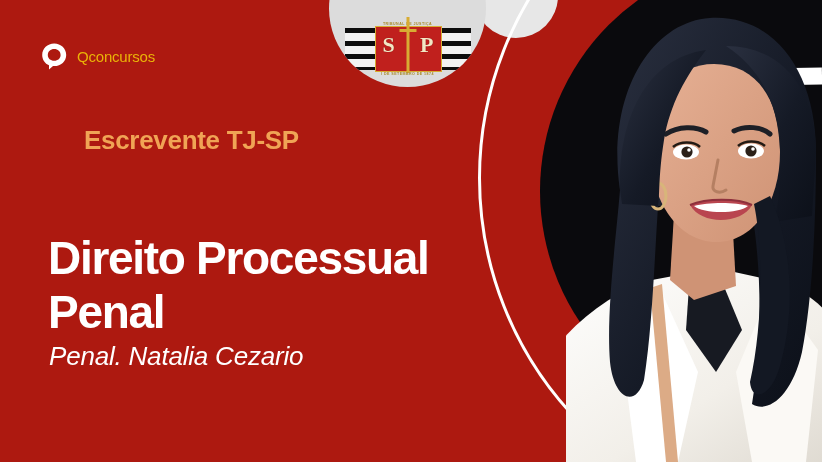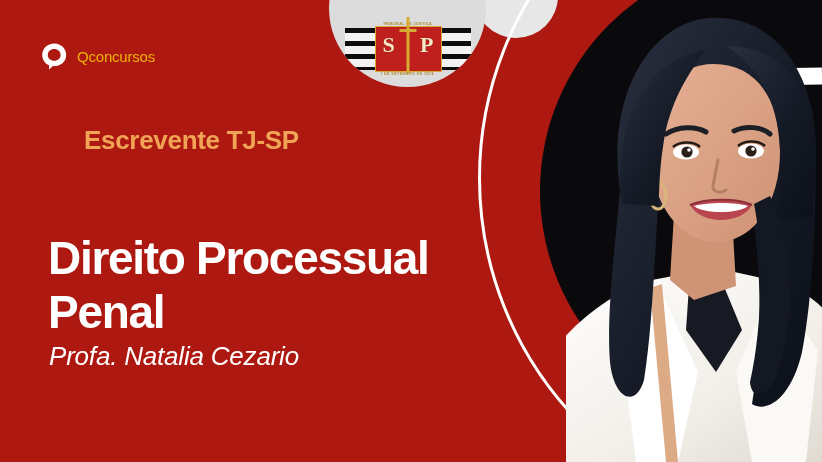--- a/index.html
+++ b/index.html
@@ -308,15 +308,15 @@
                L8.0 27.4 L12.0 23.9 C12.4 23.95 12.8 24.0 13.2 24.0
                C20.0 24.0 25.2 19.2 25.2 12.9 C25.2 6.6 20.0 1.6 13.2 1.6 Z
                M13.2 7.0 C16.9 7.0 19.6 9.6 19.6 12.9 C19.6 16.2 16.9 18.7 13.2 18.7
                C9.5 18.7 6.8 16.2 6.8 12.9 C6.8 9.6 9.5 7.0 13.2 7.0 Z" fill="#ffffff"></path>
     </svg>
     <span class="logo-text">Qconcursos</span>
   </div>
 
   <div class="eyebrow">Escrevente TJ-SP</div>
   <div class="title">Direito Processual Penal</div>
-  <div class="author">Profa. Natalia Cezario</div>
+  <div class="author">Penal. Natalia Cezario</div>
 
 </div>
 
 </body></html>

